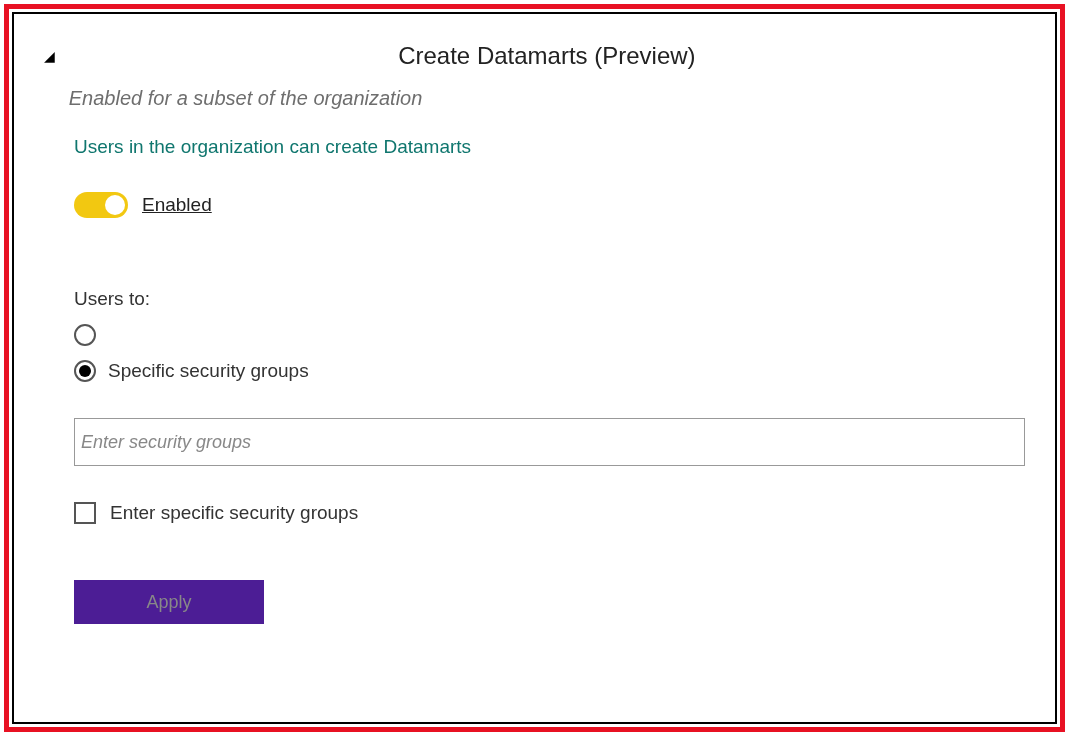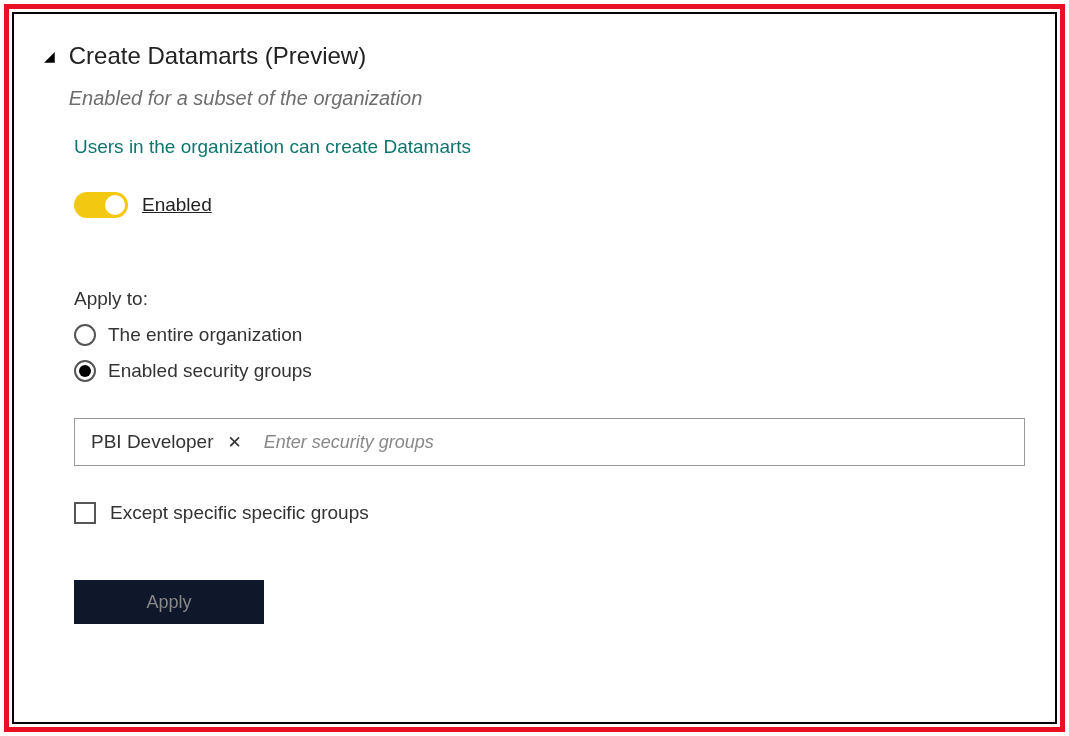--- a/index.html
+++ b/index.html
@@ -31,20 +31,21 @@
       font-size: 14px;
       margin-top: 8px;
       color: #000;
     }
     .title-block { flex: 1; }
     .title {
       font-size: 24px;
       font-weight: 400;
       color: #222;
       line-height: 1.3;
+      text-align: center;
     }
     .subtitle {
       font-size: 20px;
       font-style: italic;
       color: #6e6e6e;
       margin-top: 16px;
     }
     .content {
       margin-left: 30px;
     }
@@ -167,21 +168,21 @@
     .checkbox-label {
       font-size: 19px;
       color: #333;
     }
     .button-row {
       display: flex;
       gap: 26px;
       margin-top: 56px;
     }
     .btn {
-      background: #0f172a;
+      background: #4c1d95;
       color: #888;
       font-size: 18px;
       border: none;
       width: 190px;
       height: 44px;
       cursor: pointer;
       display: flex;
       align-items: center;
       justify-content: center;
     }
@@ -204,43 +205,38 @@
 
       <div class="description">Users in the organization can create Datamarts</div>
 
       <div class="toggle-row">
         <div class="toggle">
           <div class="toggle-knob"></div>
         </div>
         <div class="toggle-label">Enabled</div>
       </div>
 
-      <div class="apply-to-label">Apply to:</div>
+      <div class="apply-to-label">Users to:</div>
 
       <div class="radio-row">
         <div class="radio"></div>
-        <div class="radio-label">The entire organization</div>
       </div>
 
       <div class="radio-row">
         <div class="radio selected"></div>
-        <div class="radio-label">Enabled security groups</div>
+        <div class="radio-label">Specific security groups</div>
       </div>
 
       <div class="tag-input">
-        <div class="tag">
-          <span class="tag-text">PBI Developer</span>
-          <span class="tag-close">✕</span>
-        </div>
         <input type="text" placeholder="Enter security groups" style="">
       </div>
 
       <div class="checkbox-row">
         <div class="checkbox"></div>
-        <div class="checkbox-label">Except specific specific groups</div>
+        <div class="checkbox-label">Enter specific security groups</div>
       </div>
 
       <div class="button-row">
         <button class="btn">Apply</button>
       </div>
 
     </div>
 
   </div>
 </div>

